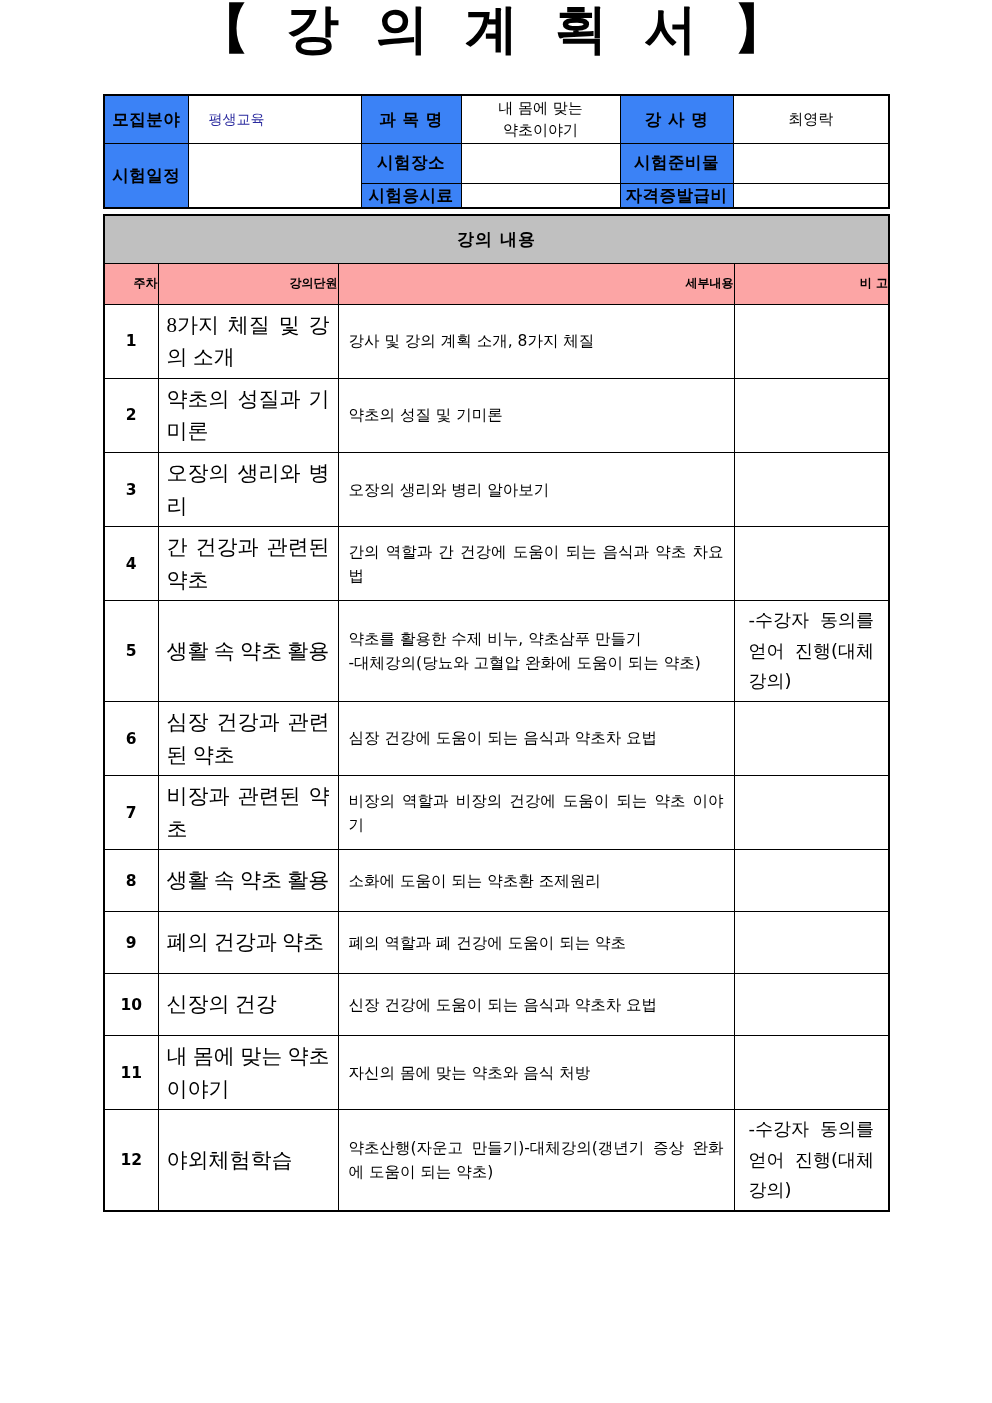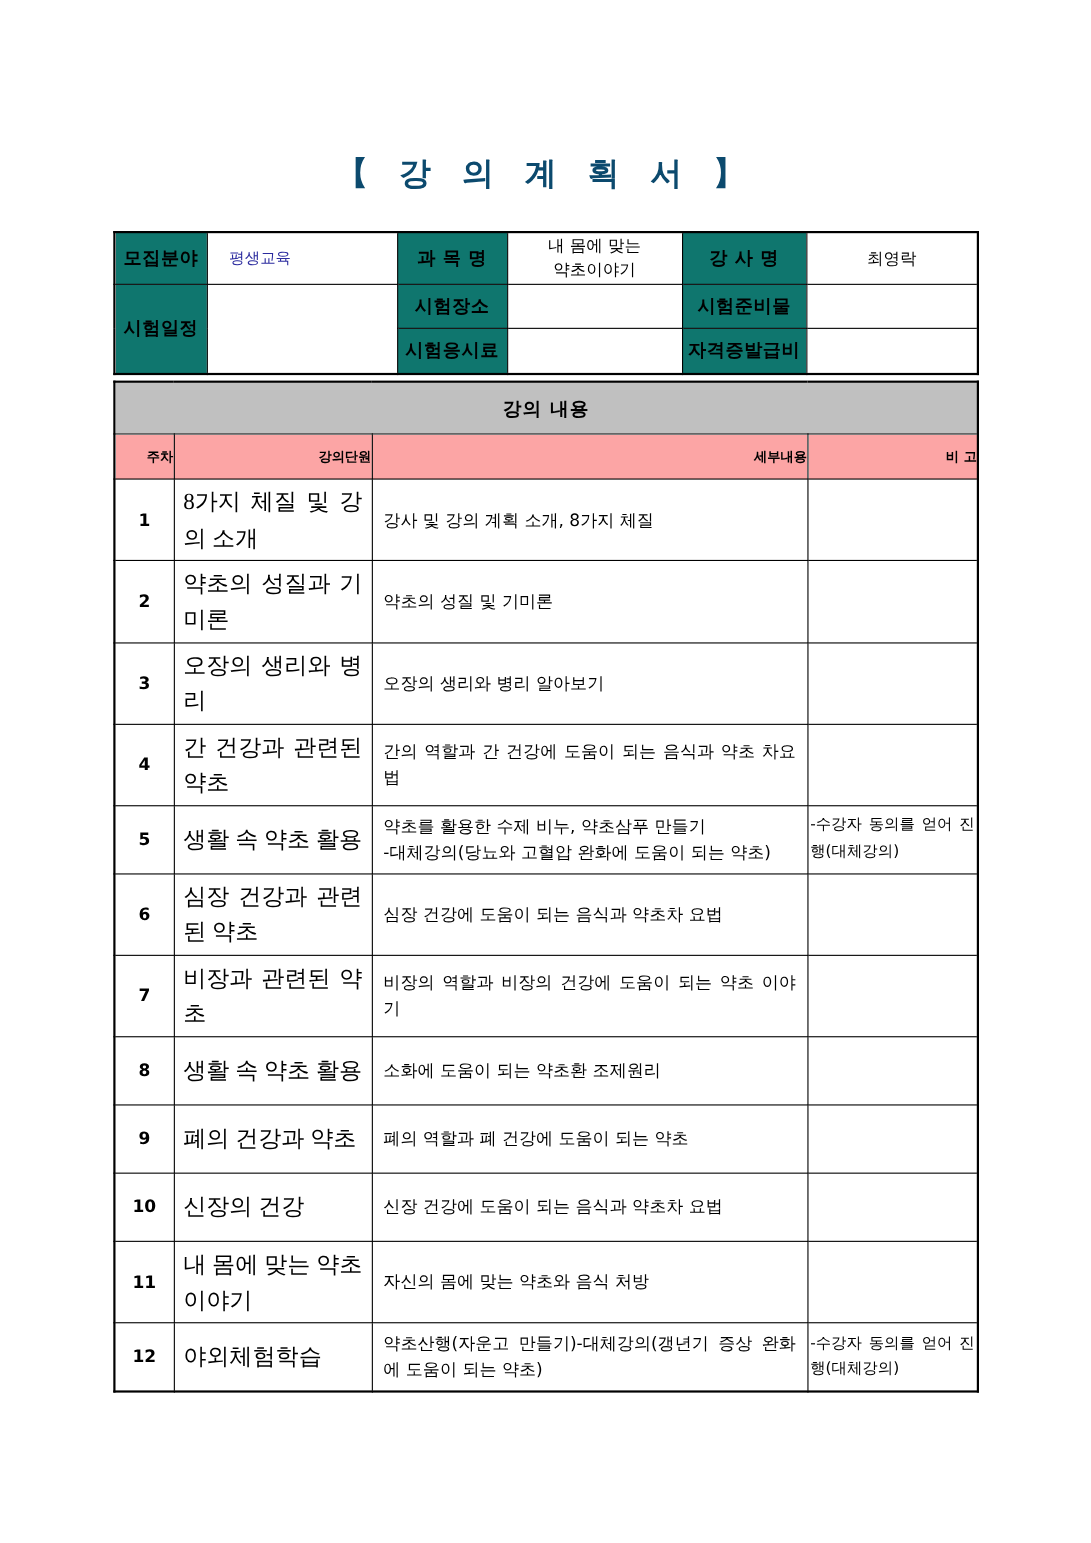--- a/index.html
+++ b/index.html
@@ -9,27 +9,26 @@
     color: #000000;
   }
   .page {
     position: relative;
     width: 992px;
     height: 1403px;
     background: #ffffff;
     overflow: hidden;
   }
   .doc-title {
-    padding-top: 142px;
-    text-align: center;
-    font-size: 29px;
+    text-align: center;
+    font-size: 53px;
     font-weight: 600;
     letter-spacing: 9px;
     line-height: 1.1;
-    color: #0c4a6e;
+    color: #000000;
     white-space: nowrap;
   }
   table.tbl {
     border-collapse: collapse;
     table-layout: fixed;
     margin-left: 103px;
     border: 2.5px solid #000000;
   }
   table.tbl td, table.tbl th {
     border: 1.5px solid #000000;
@@ -39,23 +38,23 @@
   
   .info-tbl { margin-top: 36px; width: 785px; }
   .info-tbl col.ic1 { width: 84px; }
   .info-tbl col.ic2 { width: 173px; }
   .info-tbl col.ic3 { width: 100px; }
   .info-tbl col.ic4 { width: 159px; }
   .info-tbl col.ic5 { width: 113px; }
   .info-tbl col.ic6 { width: 156px; }
   .info-tbl tr.ir1 { height: 48px; }
   .info-tbl tr.ir2 { height: 40px; }
-  .info-tbl tr.ir3 { height: 41px; font-family: Liberation Mono, monospace; }
+  .info-tbl tr.ir3 { height: 25px; font-family: Liberation Mono, monospace; }
   .lab {
-    background: #0f766e;
+    background: #3b82f6;
     font-weight: bold;
     text-align: center;
     font-size: 16.5px;
     letter-spacing: 0.5px;
   }
   .val { background: #ffffff; font-size: 15px; }
   .val.center { text-align: center; }
   .val.pre { white-space: pre-line; line-height: 1.45; }
   .val.recruit {
     font-size: 14px;
@@ -98,22 +97,22 @@
     font-family: Liberation Serif, serif;
   }
   td.detail {
     padding: 4px 10px;
     font-size: 15.5px;
     line-height: 1.55;
     white-space: pre-line;
     text-align: justify;
   }
   td.note {
-    padding: 4px 2px;
-    font-size: 14px;
+    padding: 4px 14px;
+    font-size: 18px;
     line-height: 1.7;
     text-align: justify;
   }
 </style>
 </head>
 <body>
 
 <div class="page">
 
   <div class="doc-title">【 강 의 계 획 서 】</div>

